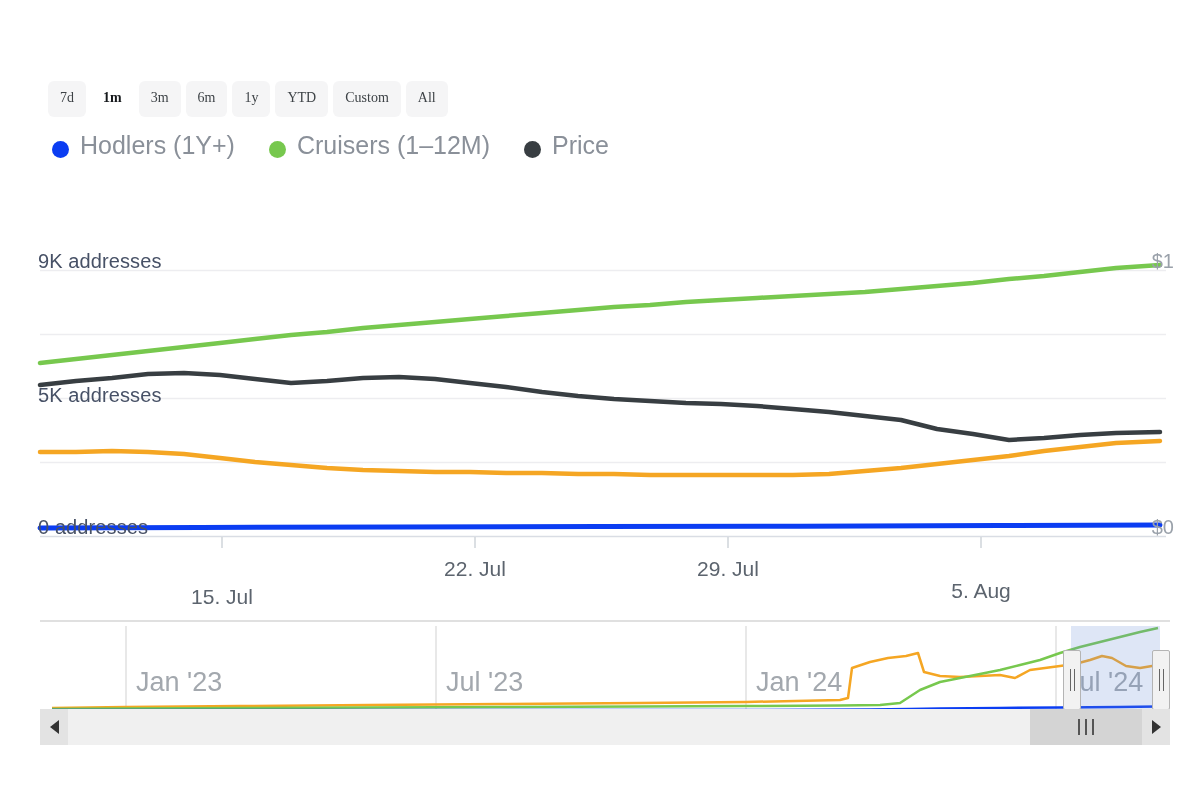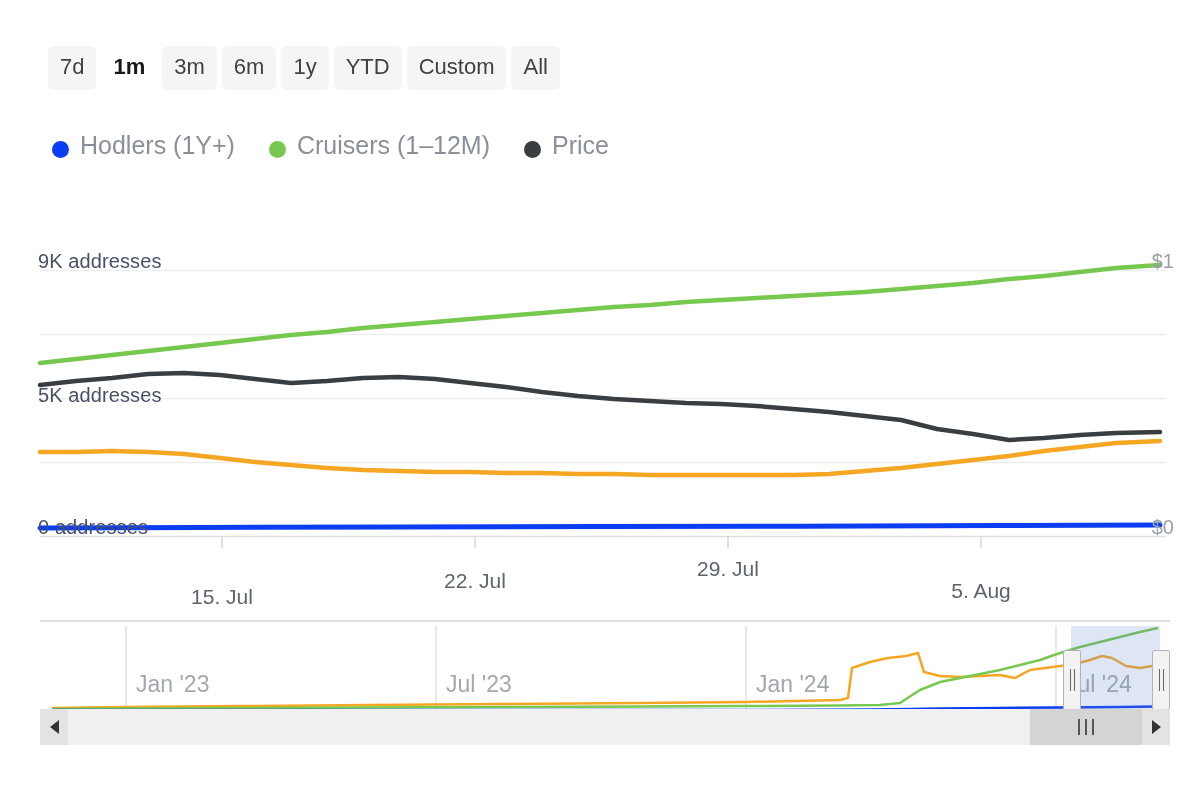--- a/index.html
+++ b/index.html
@@ -15,26 +15,27 @@
 
   
   .range-tabs {
     position: absolute; left: 48px; top: 46px;
     display: flex; align-items: center; gap: 5px;
   }
   .range-tab {
     background: #f5f5f6;
     border: none; border-radius: 6px;
     color: #3d4246;
-    font-family: Liberation Sans, sans-serif;
-    font-size: 22px; font-weight: 400;
+    font-family: Liberation Serif, serif;
+    font-size: 14px; font-weight: 400;
     line-height: 1;
     padding: 10px 12px 12px 12px;
     cursor: pointer;
     white-space: nowrap;
+    margin-top: 35px;
   }
   .range-tab.active {
     background: #ffffff;
     color: #16191c;
     font-weight: 700;
   }
 
   
   .legend {
     position: absolute; left: 52px; top: 133px;
@@ -103,21 +104,21 @@
 
   
   .navigator {
     position: absolute; left: 40px; top: 620px;
     width: 1130px; height: 92px;
     background: #ffffff;
   }
   .nav-outline { position: absolute; inset: 0; border-top: 2px solid #e0e0e0; }
   .nav-xlabel {
     position: absolute;
-    font-size: 23px;
+    font-size: 27px;
     color: #a3a8ae;
     white-space: nowrap;
     bottom: 14px;
   }
   .nav-mask {
     position: absolute; top: 6px; height: 86px;
     background: rgba(106,142,214,0.22);
   }
   .nav-handle {
     position: absolute;
@@ -218,21 +219,21 @@
     </svg>
 
     <div class="axis-label-left" style="left:38px; top:250px;">9K addresses</div>
     <div class="axis-label-left" style="left:38px; top:384px;">5K addresses</div>
     <div class="axis-label-left" style="left:38px; top:516px;">0 addresses</div>
 
     <div class="axis-label-right" style="right:26px; top:250px;">$1</div>
     <div class="axis-label-right" style="right:26px; top:516px;">$0</div>
 
     <div class="xtick-label" style="left:222px; top:573px;margin-top:12px;">15. Jul</div>
-    <div class="xtick-label" style="left:475px; top:557px;margin-top:12px;">22. Jul</div>
+    <div class="xtick-label" style="left:475px; top:557px;">22. Jul</div>
     <div class="xtick-label" style="left:728px; top:557px;">29. Jul</div>
     <div class="xtick-label" style="left:981px; top:579px;">5. Aug</div>
   </div>
 
   <div class="navigator">
     <div class="nav-outline"></div>
 
     <svg width="1130" height="92" style="position:absolute;left:0;top:0;" aria-hidden="true">
       <g stroke="#e0e0e0" stroke-width="1.5">
         <line x1="86" y1="6" x2="86" y2="92"></line>

